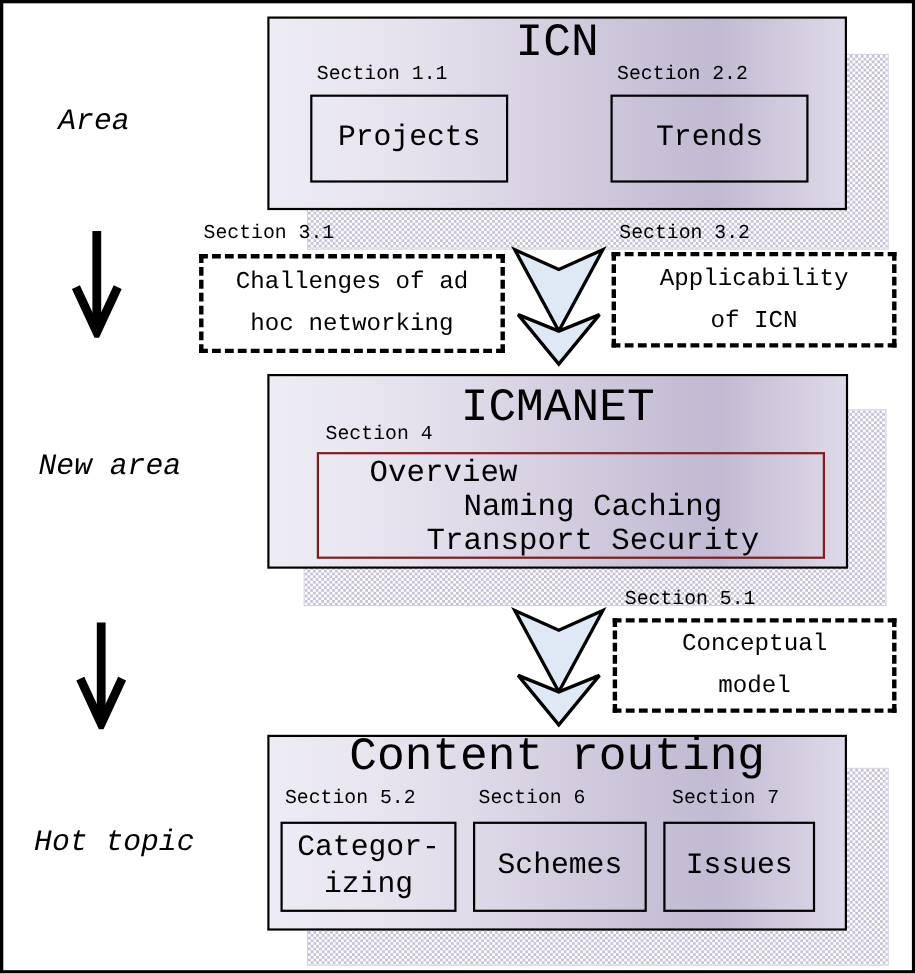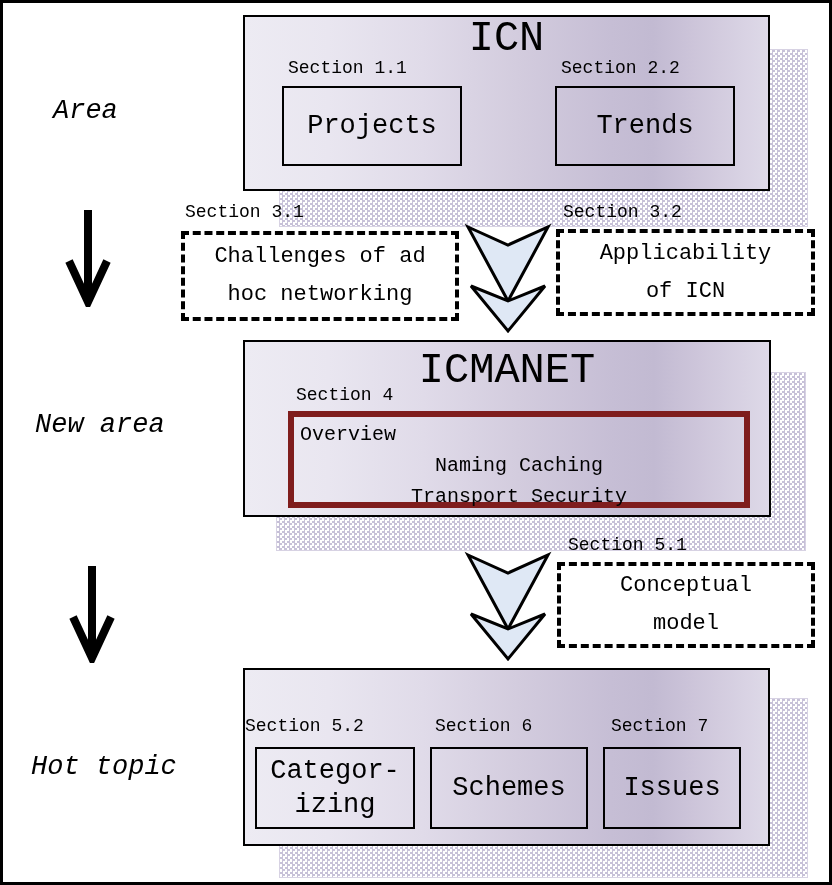--- a/index.html
+++ b/index.html
@@ -57,24 +57,25 @@
   }
   .leftlabel{
     position:absolute;
     font-style:italic;
     font-size:27px;line-height:1.1;
     white-space:nowrap;
   }
   .listbox{
     position:absolute;
     box-sizing:border-box;
-    border:6px solid #7f1d1d;
-    font-size:20px;line-height:31px;
+    border:2px solid #7f1d1d;
+    font-size:28px;line-height:31px;
     padding-top:2px;
     background:transparent;
+    padding-left:40px;
   }
   .listbox .l0{text-align:left;padding-left:6px;}
   .listbox .l1,.listbox .l2{text-align:center;}
   svg{position:absolute;display:block;}
 </style>
 </head>
 <body>
 
 <div class="canvas">
 
@@ -125,22 +126,23 @@
   <svg style="left:461px;top:548px;" width="88" height="112" viewBox="0 0 88 112">
     <path d="M4,4 L44,22 L84,4 L44,78 Z" fill="#dfe8f5" stroke="#000" stroke-width="3" stroke-linejoin="miter"></path>
     <path d="M7,63 L44,78 L81,63 L44,108 Z" fill="#dfe8f5" stroke="#000" stroke-width="3" stroke-linejoin="miter"></path>
   </svg>
   <div class="section" style="left:565px;top:533px;">Section 5.1</div>
   <div class="dashed" style="left:554px;top:559px;width:258px;height:86px;">Conceptual
 model</div>
 
   <div class="shadow" style="left:276px;top:695px;width:527px;height:178px;"></div>
   <div class="gbox" style="left:240px;top:665px;width:527px;height:178px;"></div>
+  <div class="title" style="left:240px;top:664px;width:527px;">Content routing</div>
 
-  <div class="section" style="left:242px;top:714px;">Section 5.2</div>
+  <div class="section" style="left:256px;top:714px;">Section 5.2</div>
   <div class="cell" style="left:252px;top:744px;width:160px;height:82px;">Categor-
 izing</div>
 
   <div class="section" style="left:432px;top:714px;">Section 6</div>
   <div class="cell" style="left:427px;top:744px;width:158px;height:82px;">Schemes</div>
 
   <div class="section" style="left:608px;top:714px;">Section 7</div>
   <div class="cell" style="left:600px;top:744px;width:138px;height:82px;">Issues</div>
 
 </div>

